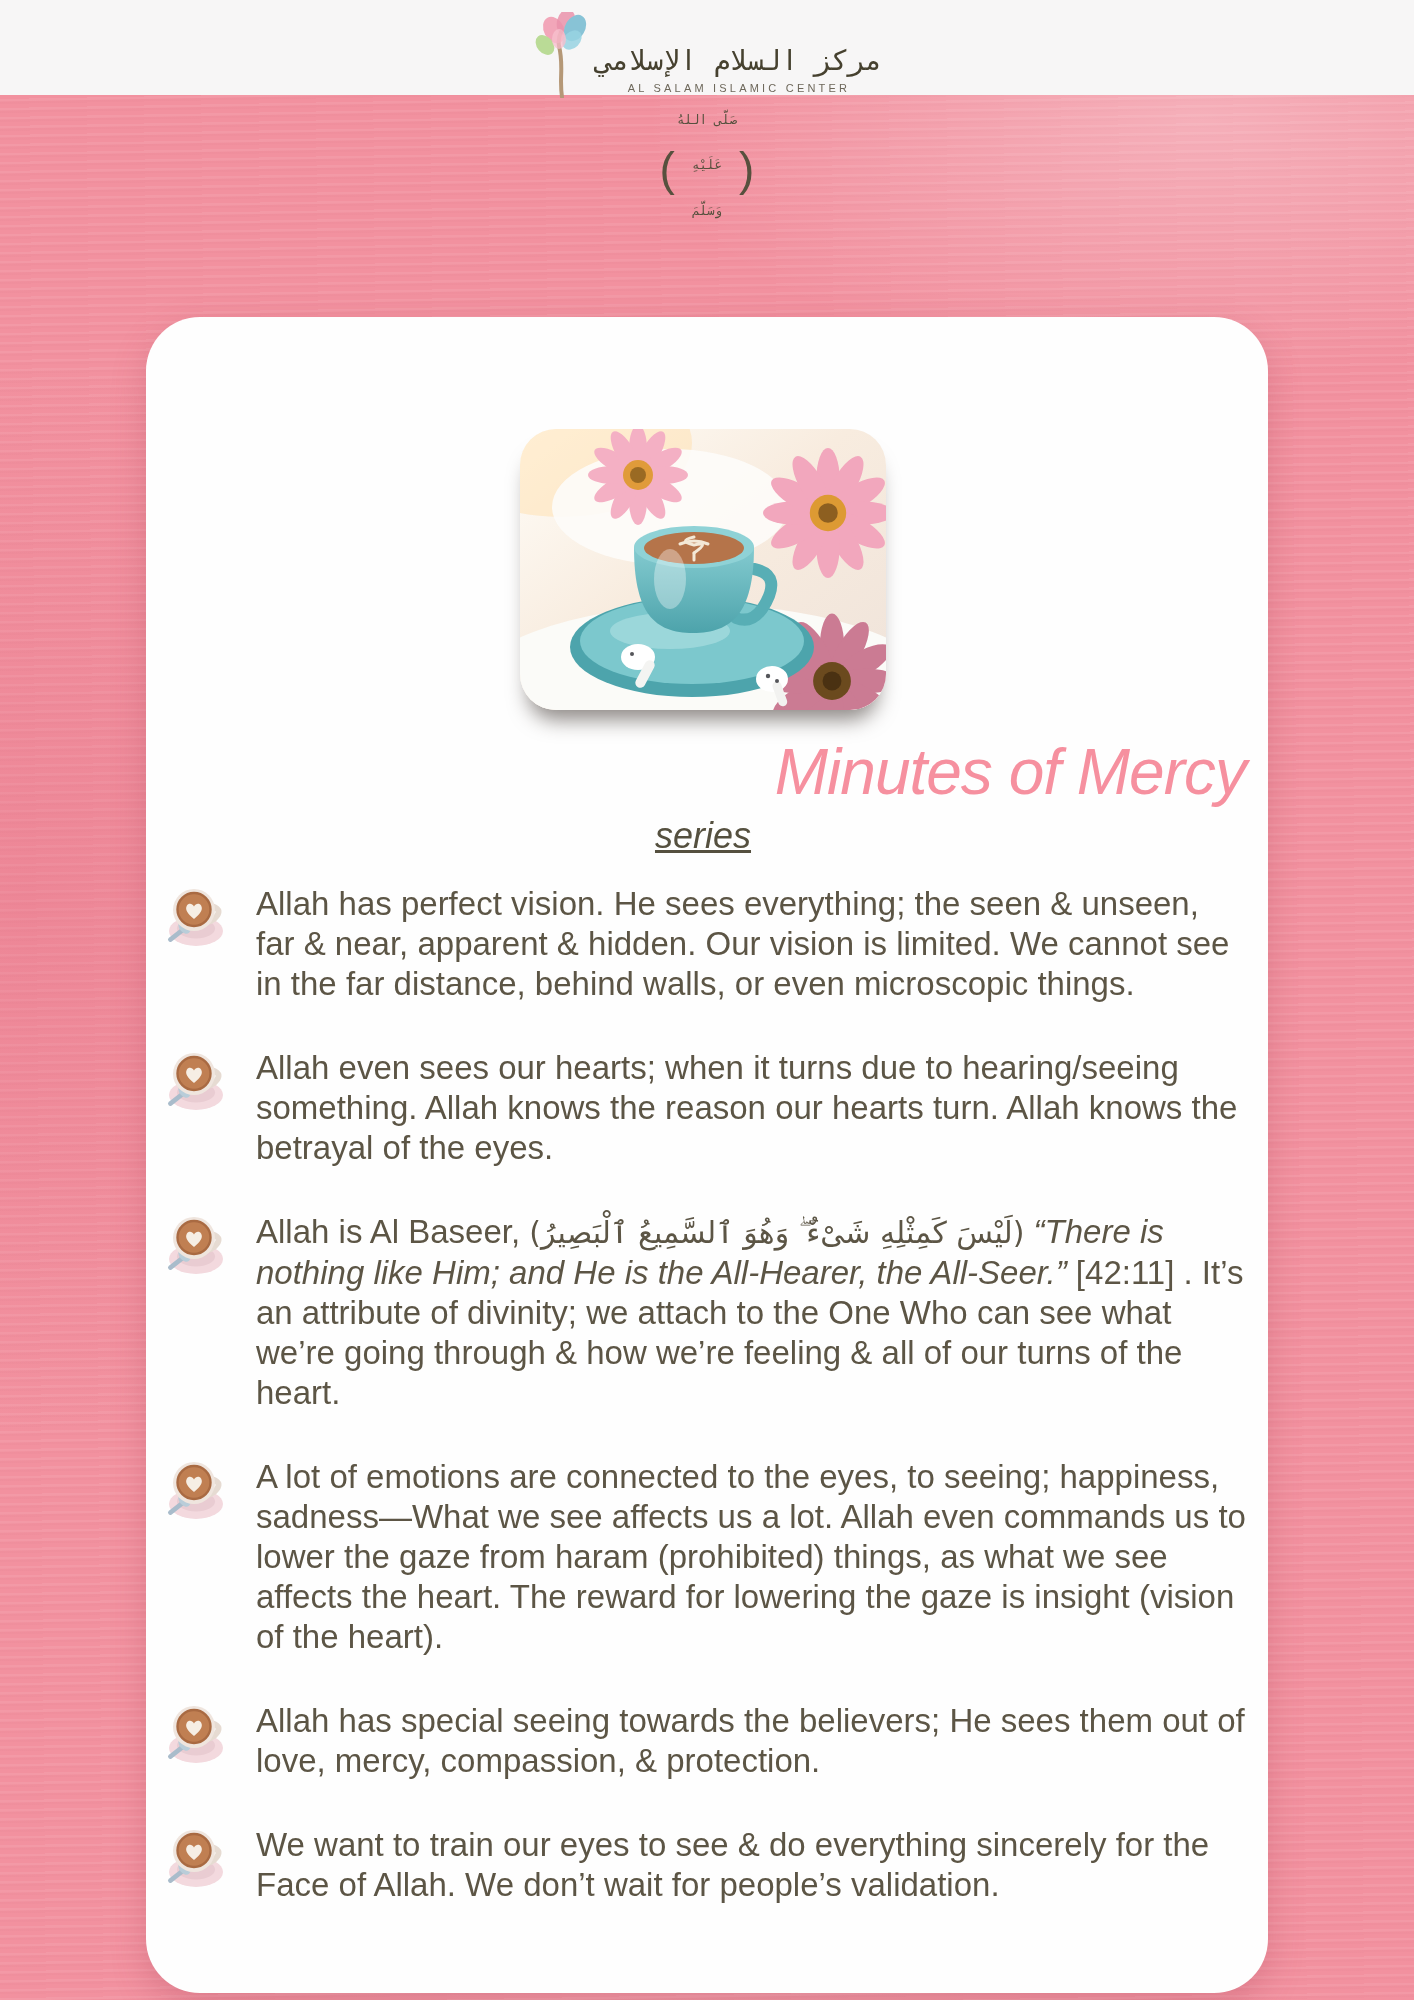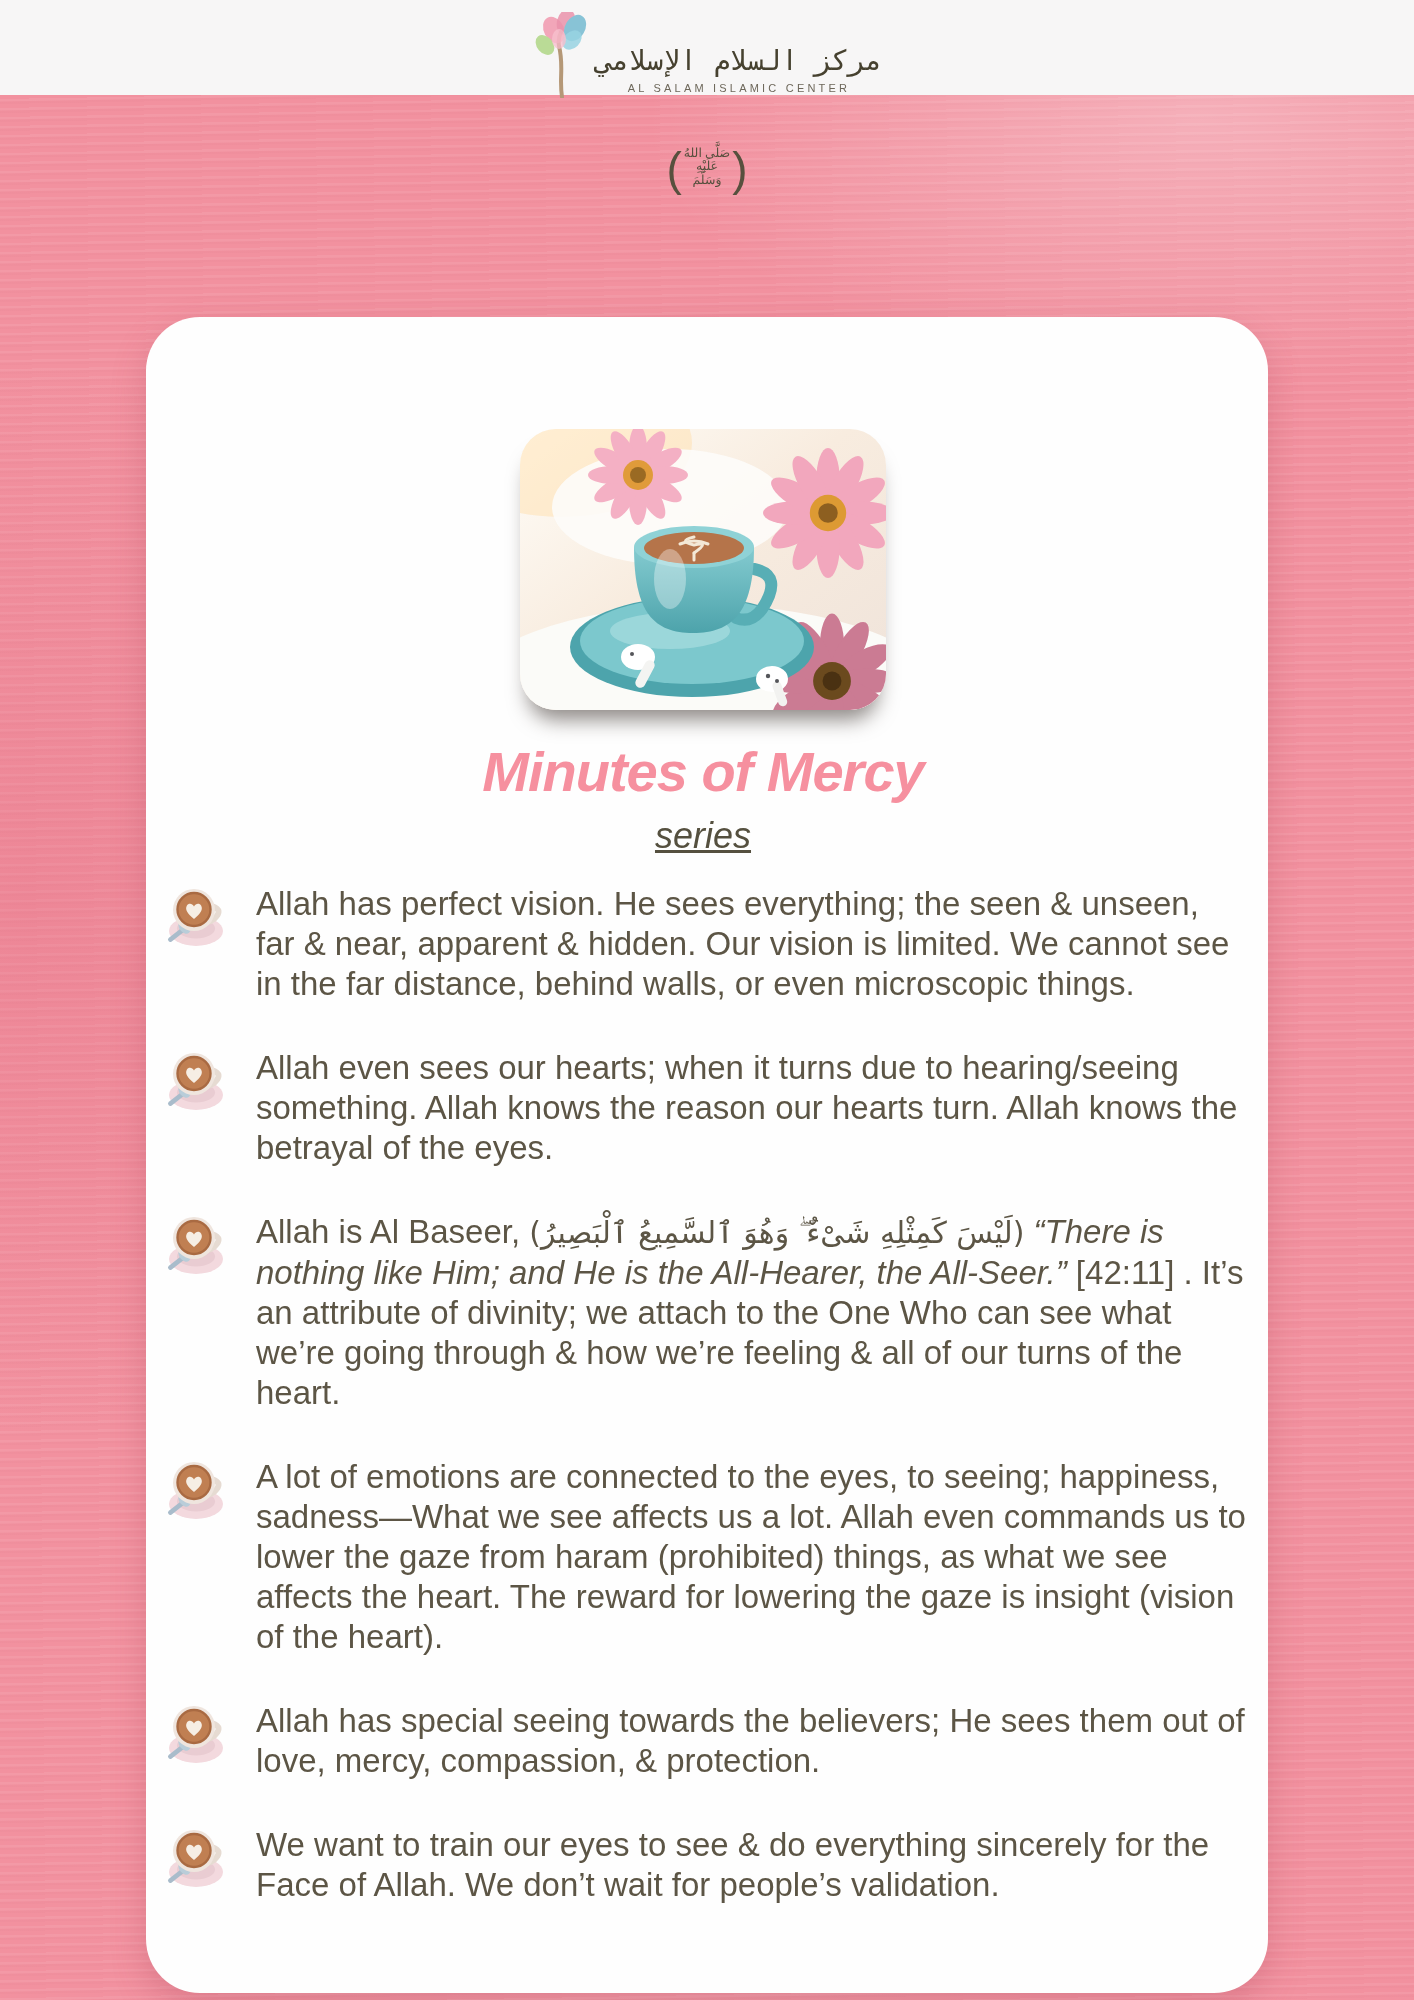--- a/index.html
+++ b/index.html
@@ -34,22 +34,22 @@
     display:flex; align-items:center; justify-content:center;
   }
   .banner-title{
     display:flex; align-items:center; color:#57503e;
     font-size:41px; font-weight:400; letter-spacing:13px; white-space:nowrap;
     margin-top:18px;
   }
   .paren{ font-size:46px; font-weight:300; letter-spacing:0; }
   .salawat{
     display:flex; flex-direction:column; align-items:center; justify-content:center;
-    font-family:Liberation Serif, serif; font-size:12.5px; line-height:1.05;
-    letter-spacing:0; color:#57503e; margin:0 2px; transform:translateY(-2px);
+    font-family:Liberation Mono, monospace; font-size:12.5px; line-height:1.05;
+    letter-spacing:0; color:#57503e; margin:0 2px; transform:translateY(-2px);gap:32px;
   }
 
   
   .badge{
     position:absolute; top:271px; left:50%; transform:translateX(-50%);
     background:#f1838f; color:#fbf3f1; z-index:4;
     border-radius:62px; padding:16px 60px; text-align:center;
     font-size:38px; line-height:48px; font-weight:700; letter-spacing:0.5px;
     box-shadow:0 6px 14px rgba(150,40,60,0.12);
   }
@@ -62,22 +62,22 @@
     box-shadow:0 14px 34px rgba(160,60,80,0.25);
   }
 
   .hero{
     width:366px; height:281px; margin:112px auto 0;
     border-radius:36px; overflow:hidden; display:block;
     box-shadow:0 18px 20px -8px rgba(55,45,40,0.55);
   }
 
   .mercy-title{
-    margin-top:18px; text-align:center;
-    font-size:56px; line-height:88px; font-weight:700; font-style:italic;
+    margin-top:18px; text-align:right;
+    font-size:64px; line-height:88px; font-weight:400; font-style:italic;
     color:#f6909f; letter-spacing:-1px;
   }
   .series{
     margin-top:2px; text-align:center;
     font-size:36px; line-height:36px; font-style:italic; color:#55503f;text-decoration:underline;
   }
 
   
   .bullets{ margin-top:30px; }
   .bullet{ display:flex; align-items:flex-start; gap:24px; margin-bottom:44px; }

